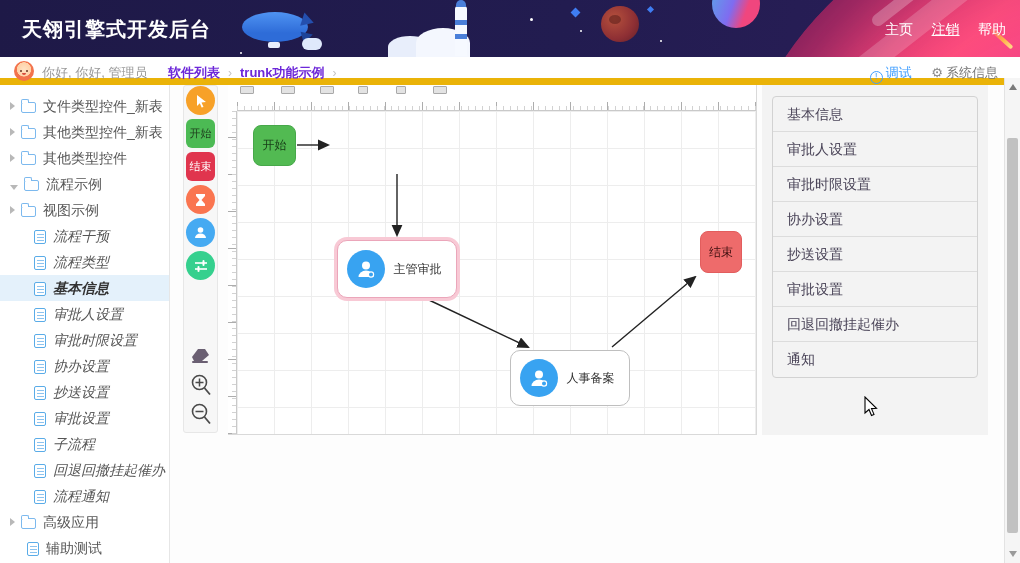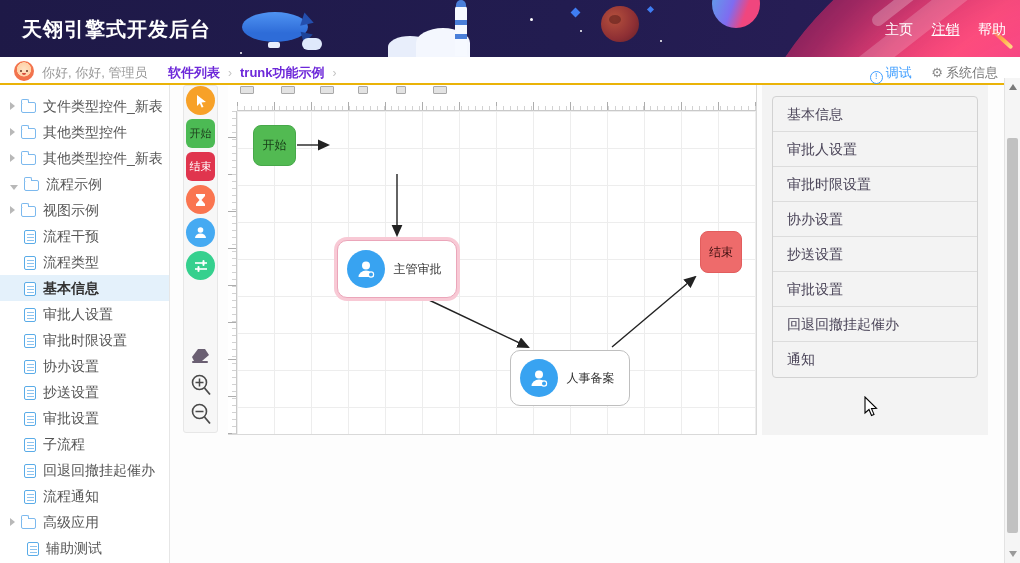--- a/index.html
+++ b/index.html
@@ -36,21 +36,21 @@
   .lighthouse { position:absolute; left:455px; top:6px; width:12px; height:50px; background:#f6f9ff; border-radius:3px 3px 0 0; }
   .lighthouse .band { position:absolute; left:0; width:12px; height:5px; background:#4a7fd9; }
   .lighthouse .b1 { top:14px; } .lighthouse .b2 { top:28px; }
   .lighthouse .dome { position:absolute; left:1px; top:-6px; width:10px; height:7px; background:#4a7fd9; border-radius:5px 5px 0 0; }
   .comet { position:absolute; left:986px; top:36px; width:30px; height:4px; border-radius:2px;
     background:linear-gradient(90deg,rgba(255,170,60,0) 0%,#ffb347 60%,#ffd98a 100%); transform:rotate(42deg); }
   .star { position:absolute; background:#fff; border-radius:50%; }
   .sp { position:absolute; width:7px; height:7px; background:#3f7df2; transform:rotate(45deg); }
 
   
-  .crumbbar { position:absolute; left:0; top:57px; width:1020px; height:28px; background:#fff; border-bottom:2px solid #eab308; z-index:29; }
+  .crumbbar { position:absolute; left:0; top:57px; width:1020px; height:28px; background:#fff; border-bottom:7px solid #eab308; z-index:29; }
   .avatar { position:absolute; left:14px; top:4px; width:20px; height:20px; border-radius:50%;
     background:radial-gradient(circle at 50% 42%,#ffe3c4 0%,#ffd2a8 45%,#f3764e 48%,#ef6a4a 100%); }
   .avatar .eye { position:absolute; top:9px; width:2px; height:2px; border-radius:50%; background:#6b3425; }
   .avatar .e1 { left:6px; } .avatar .e2 { left:12px; }
   .avatar .mouth { position:absolute; left:8px; top:12px; width:4px; height:2px; border-radius:0 0 3px 3px; background:#d94a3a; }
   .greet { position:absolute; left:42px; top:7px; font-size:13px; color:#999; }
   .crumbs { position:absolute; left:168px; top:7px; font-size:13px; color:#333; }
   .crumbs b { font-weight:bold; color:#6d28d9; }
   .crumbs .sep { color:#c4c4c4; margin:0 8px; font-size:12px; }
   .crumb-actions { position:absolute; right:22px; top:7px; font-size:13px; }
@@ -65,21 +65,21 @@
   .s-row.sel { background:#e4f1fb; color:#333; font-weight:bold; }
   .tri { display:inline-block; width:0; height:0; margin-left:10px; margin-right:6px; vertical-align:1px; }
   .tri.closed { border-left:5px solid #b8b8b8; border-top:4px solid transparent; border-bottom:4px solid transparent; }
   .tri.open { border-top:5px solid #b8b8b8; border-left:4px solid transparent; border-right:4px solid transparent; vertical-align:-1px; }
   .tri.none { width:11px; border:none; }
   .ico { display:inline-block; position:relative; vertical-align:-2px; margin-right:7px; }
   .ico.folder { width:15px; height:11px; border:1px solid #7cb9ee; border-radius:2px; background:#fff; }
   .ico.folder::before { content:""; position:absolute; left:-1px; top:-4px; width:6px; height:3px; border:1px solid #7cb9ee; border-bottom:none; border-radius:2px 2px 0 0; background:#fff; }
   .ico.doc { width:12px; height:14px; border:1px solid #5aace8; border-radius:2px; background:#fff; vertical-align:-3px; }
   .ico.doc::before { content:""; position:absolute; left:2px; top:3px; width:7px; height:1px; background:#8cc3ef; box-shadow:0 3px 0 #8cc3ef, 0 6px 0 #8cc3ef; }
-  .lvl2 { padding-left:24px; }
+  .lvl2 { padding-left:34px;font-style:italic; }
   .s-label { vertical-align:0; }
 
   
   .main-bg { position:absolute; left:170px; top:85px; width:834px; height:478px; background:#fdfdfd; }
 
   
   .palette { position:absolute; left:183px; top:85px; width:35px; height:348px; background:#f7f7f7; border:1px solid #e7e7e7; border-radius:3px; overflow:hidden; z-index:12; }
   .pal-btn { width:29px; height:29px; margin:2px auto 4px auto; border-radius:50%; display:flex; align-items:center; justify-content:center; color:#fff; cursor:pointer; }
   .pal-btn.sq { border-radius:6px; font-size:11px; }
   .pb-cursor { background:#f7a128; margin-top:0px; }
@@ -186,22 +186,22 @@
   <div class="crumb-actions">
     <span class="dbg"><span class="ic">!</span><span>调试</span></span>
     <span class="sysinfo"><span class="gear">⚙</span><span>系统信息</span></span>
   </div>
 </div>
 
 <div class="main-bg"></div>
 
 <div class="sidebar">
   <div class="s-row"><span class="tri closed"></span><span class="ico folder"></span><span class="s-label">文件类型控件_新表</span></div>
+  <div class="s-row"><span class="tri closed"></span><span class="ico folder"></span><span class="s-label">其他类型控件_新表</span></div>
   <div class="s-row"><span class="tri closed"></span><span class="ico folder"></span><span class="s-label">其他类型控件</span></div>
-  <div class="s-row"><span class="tri closed"></span><span class="ico folder"></span><span class="s-label">其他类型控件_新表</span></div>
   <div class="s-row"><span class="tri open"></span><span class="ico folder"></span><span class="s-label">流程示例</span></div>
   <div class="s-row"><span class="tri closed"></span><span class="ico folder"></span><span class="s-label">视图示例</span></div>
   <div class="s-row lvl2"><span class="ico doc"></span><span class="s-label">流程干预</span></div>
   <div class="s-row lvl2"><span class="ico doc"></span><span class="s-label">流程类型</span></div>
   <div class="s-row lvl2 sel"><span class="ico doc"></span><span class="s-label">基本信息</span></div>
   <div class="s-row lvl2"><span class="ico doc"></span><span class="s-label">审批人设置</span></div>
   <div class="s-row lvl2"><span class="ico doc"></span><span class="s-label">审批时限设置</span></div>
   <div class="s-row lvl2"><span class="ico doc"></span><span class="s-label">协办设置</span></div>
   <div class="s-row lvl2"><span class="ico doc"></span><span class="s-label">抄送设置</span></div>
   <div class="s-row lvl2"><span class="ico doc"></span><span class="s-label">审批设置</span></div>

